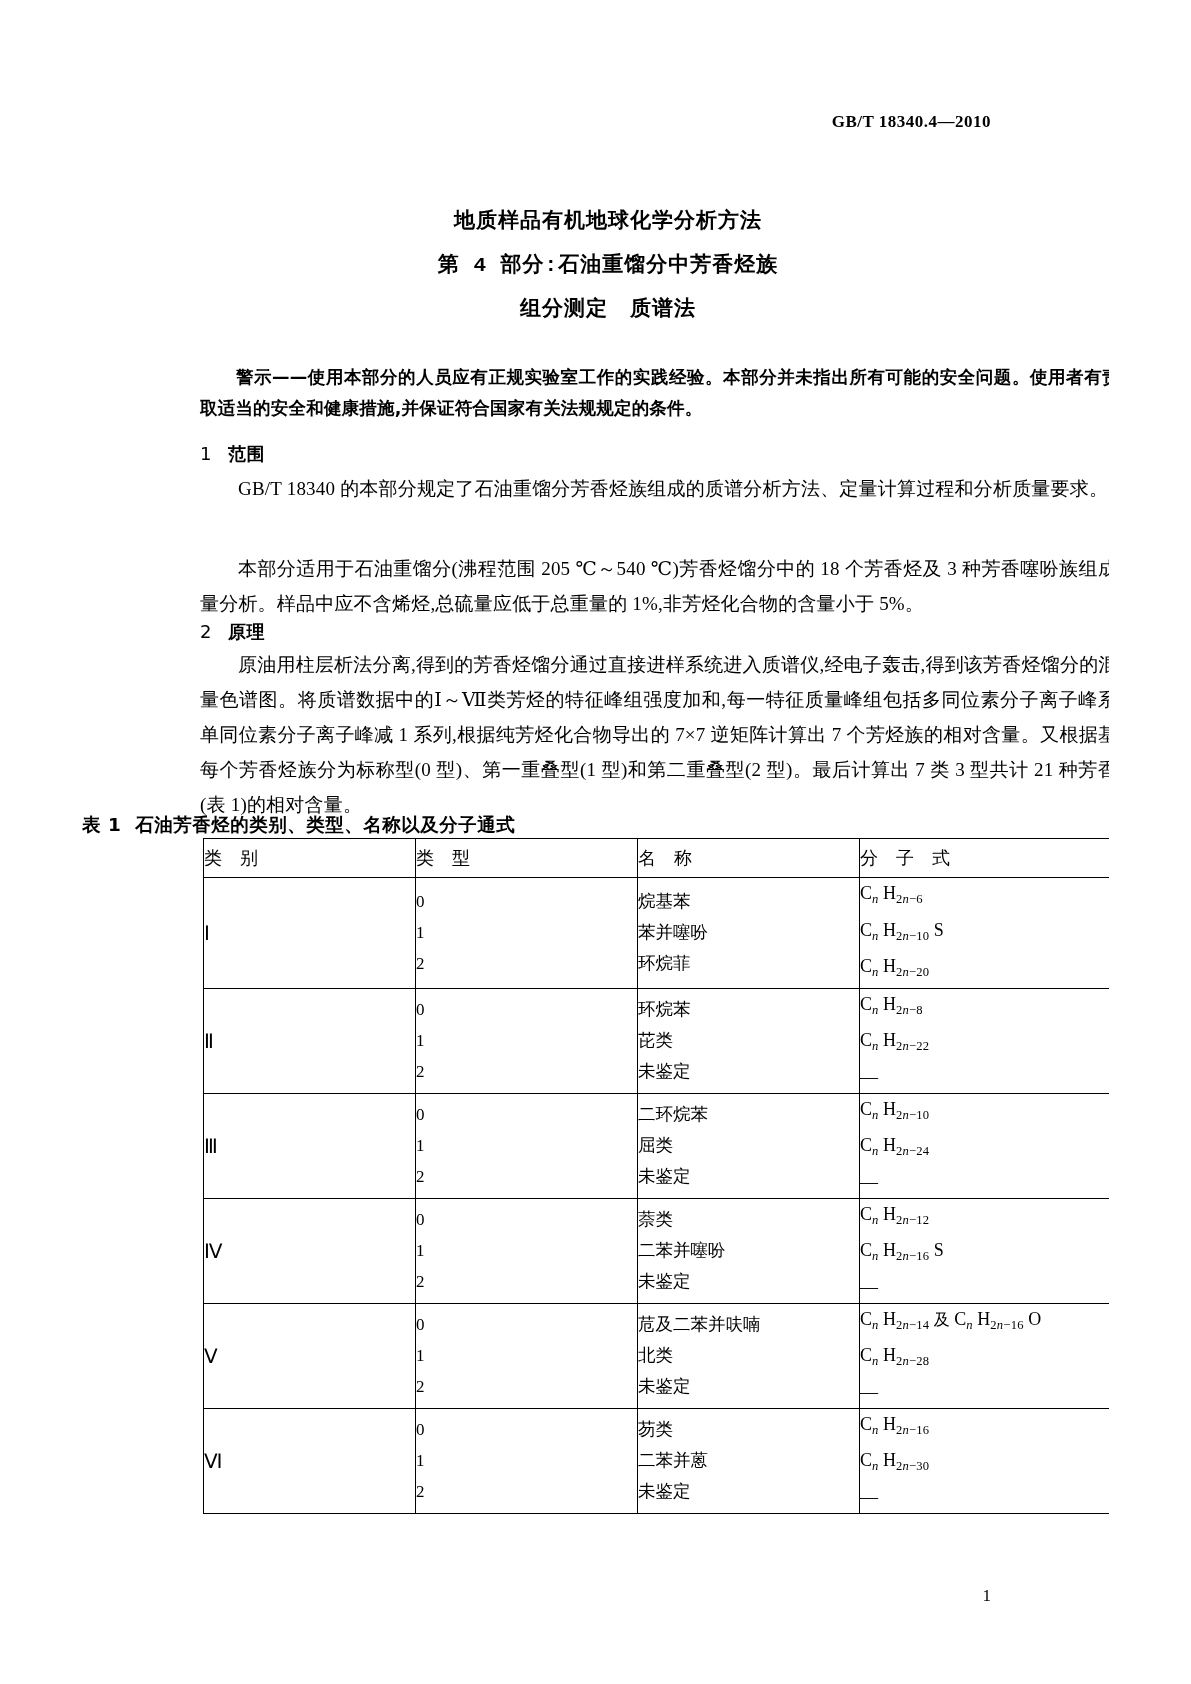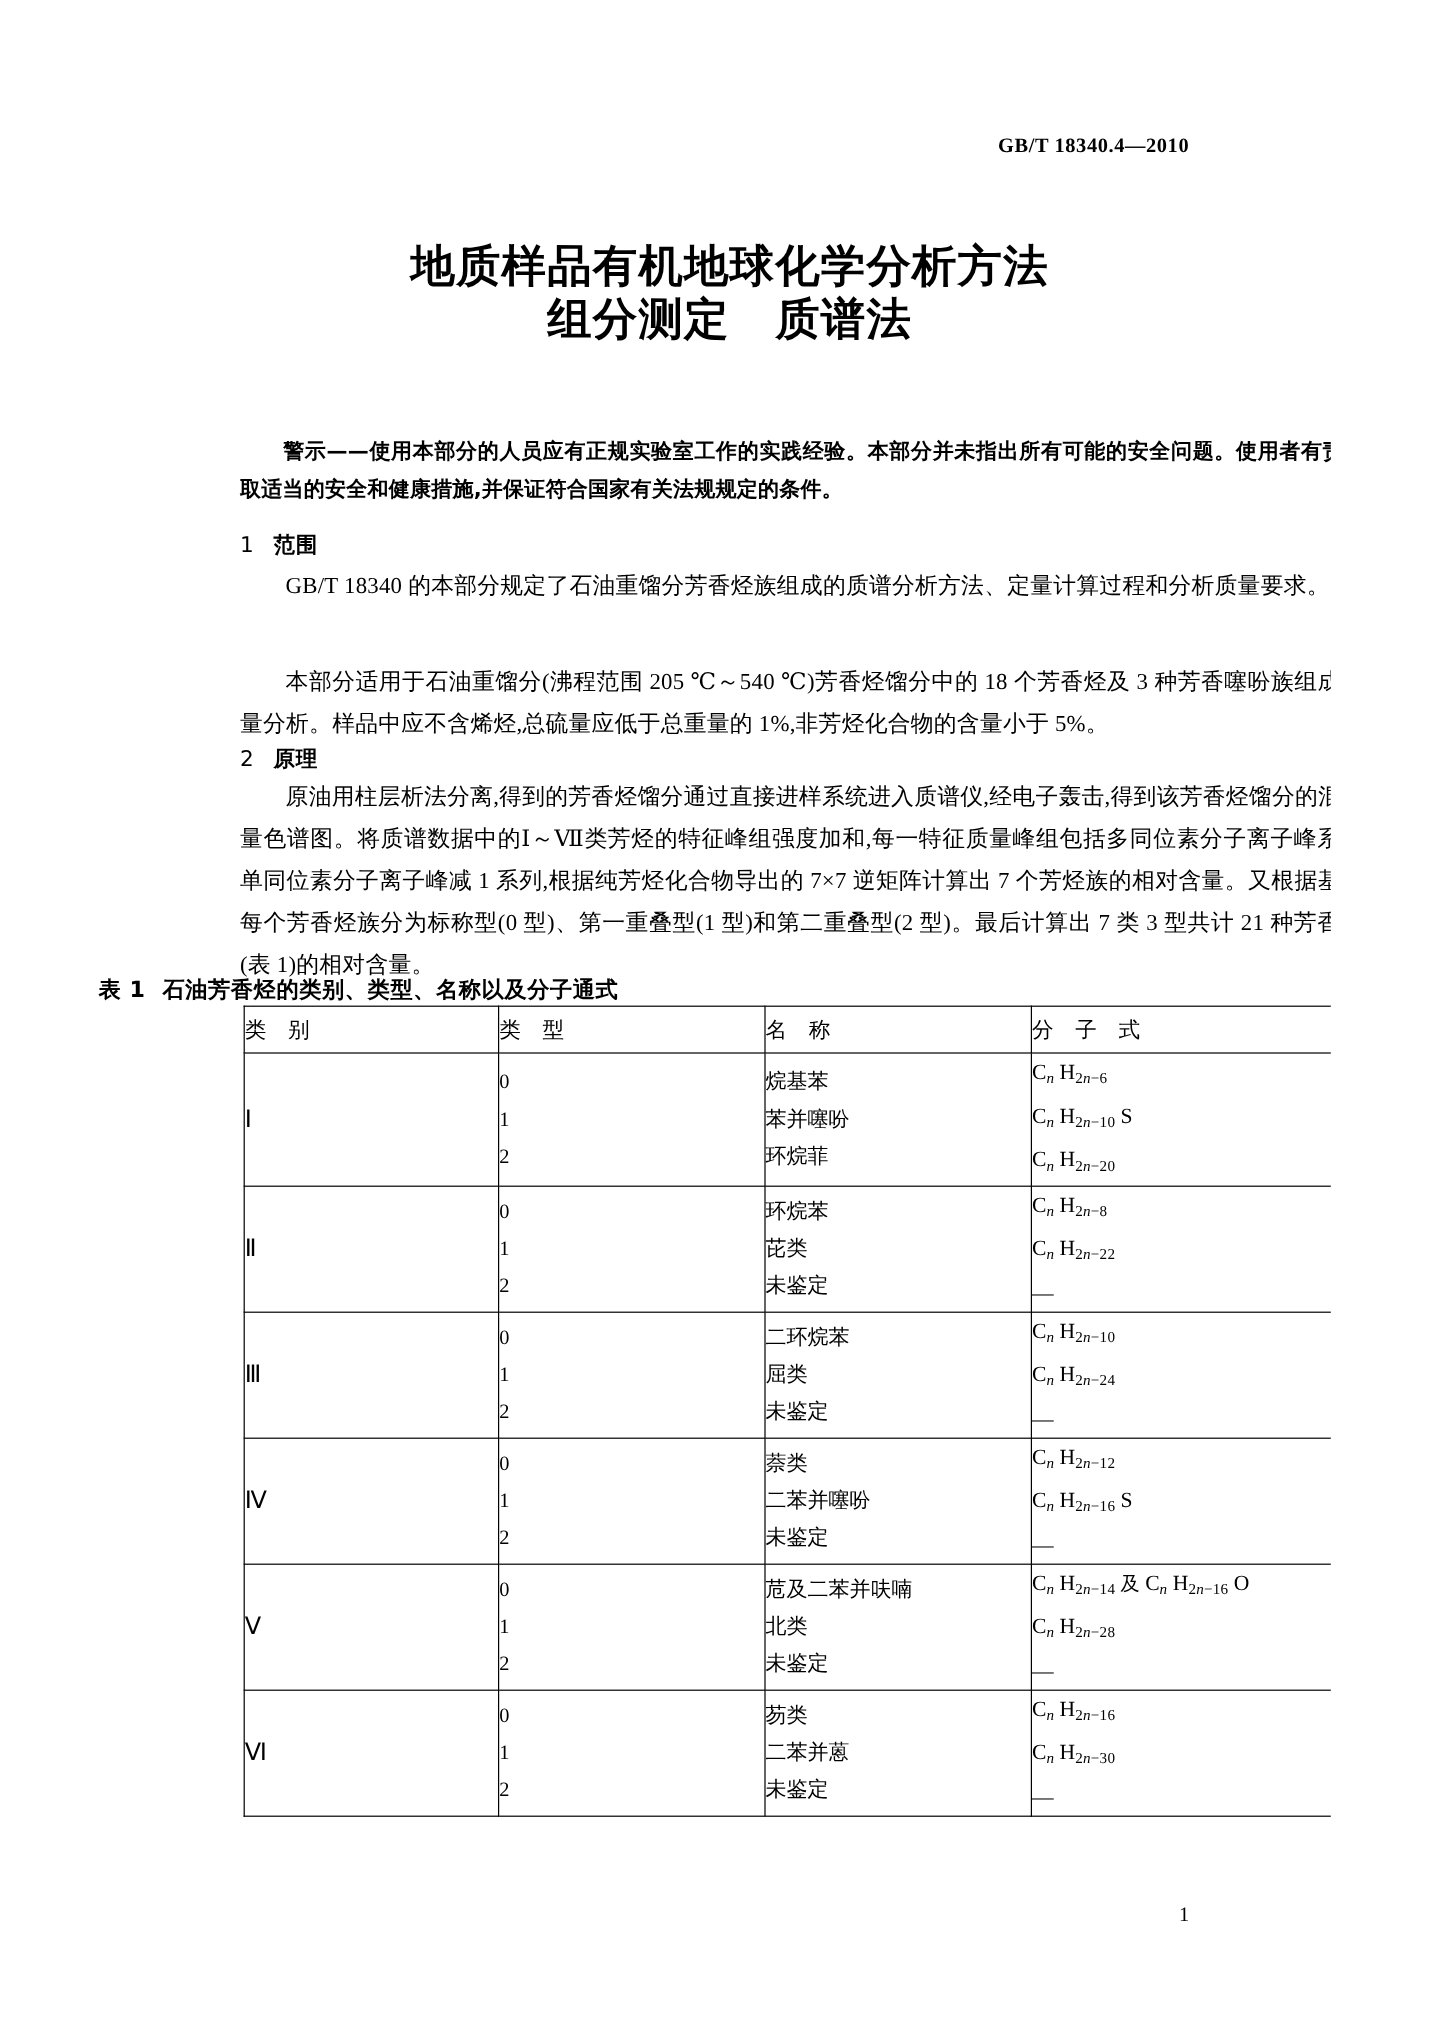--- a/index.html
+++ b/index.html
@@ -35,22 +35,22 @@
 
   
   .title-block {
     position: absolute;
     top: 200px;
     left: 0;
     width: 100%;
     text-align: center;
   }
   .title-line {
-    font-family: Liberation Sans, sans-serif;
-    font-size: 37px;
+    font-family: Liberation Mono, monospace;
+    font-size: 21px;
     font-weight: bold;
     line-height: 44px;
     letter-spacing: 1px;
     margin-left: 25px;
   }
 
   
   .warning {
     position: absolute;
     top: 362px;
@@ -176,20 +176,21 @@
 <body>
 
 <div class="page">
 
   <div class="doc-header">
     <span class="gbt">GB/T 18340.4—2010</span>
   </div>
 
   <div class="title-block">
     <div class="title-line">地质样品有机地球化学分析方法</div>
+    <div class="title-line">第 4 部分:石油重馏分中芳香烃族</div>
     <div class="title-line">组分测定　质谱法</div>
   </div>
 
   <div class="warning">警示——使用本部分的人员应有正规实验室工作的实践经验。本部分并未指出所有可能的安全问题。使用者有责任采取适当的安全和健康措施,并保证符合国家有关法规规定的条件。</div>
 
   <div class="sec-head" style="top:442px;">
     <span class="num">1</span><span class="gap"></span><span>范围</span>
   </div>
 
   <div class="para" style="top:471px;">GB/T 18340 的本部分规定了石油重馏分芳香烃族组成的质谱分析方法、定量计算过程和分析质量要求。</div>

